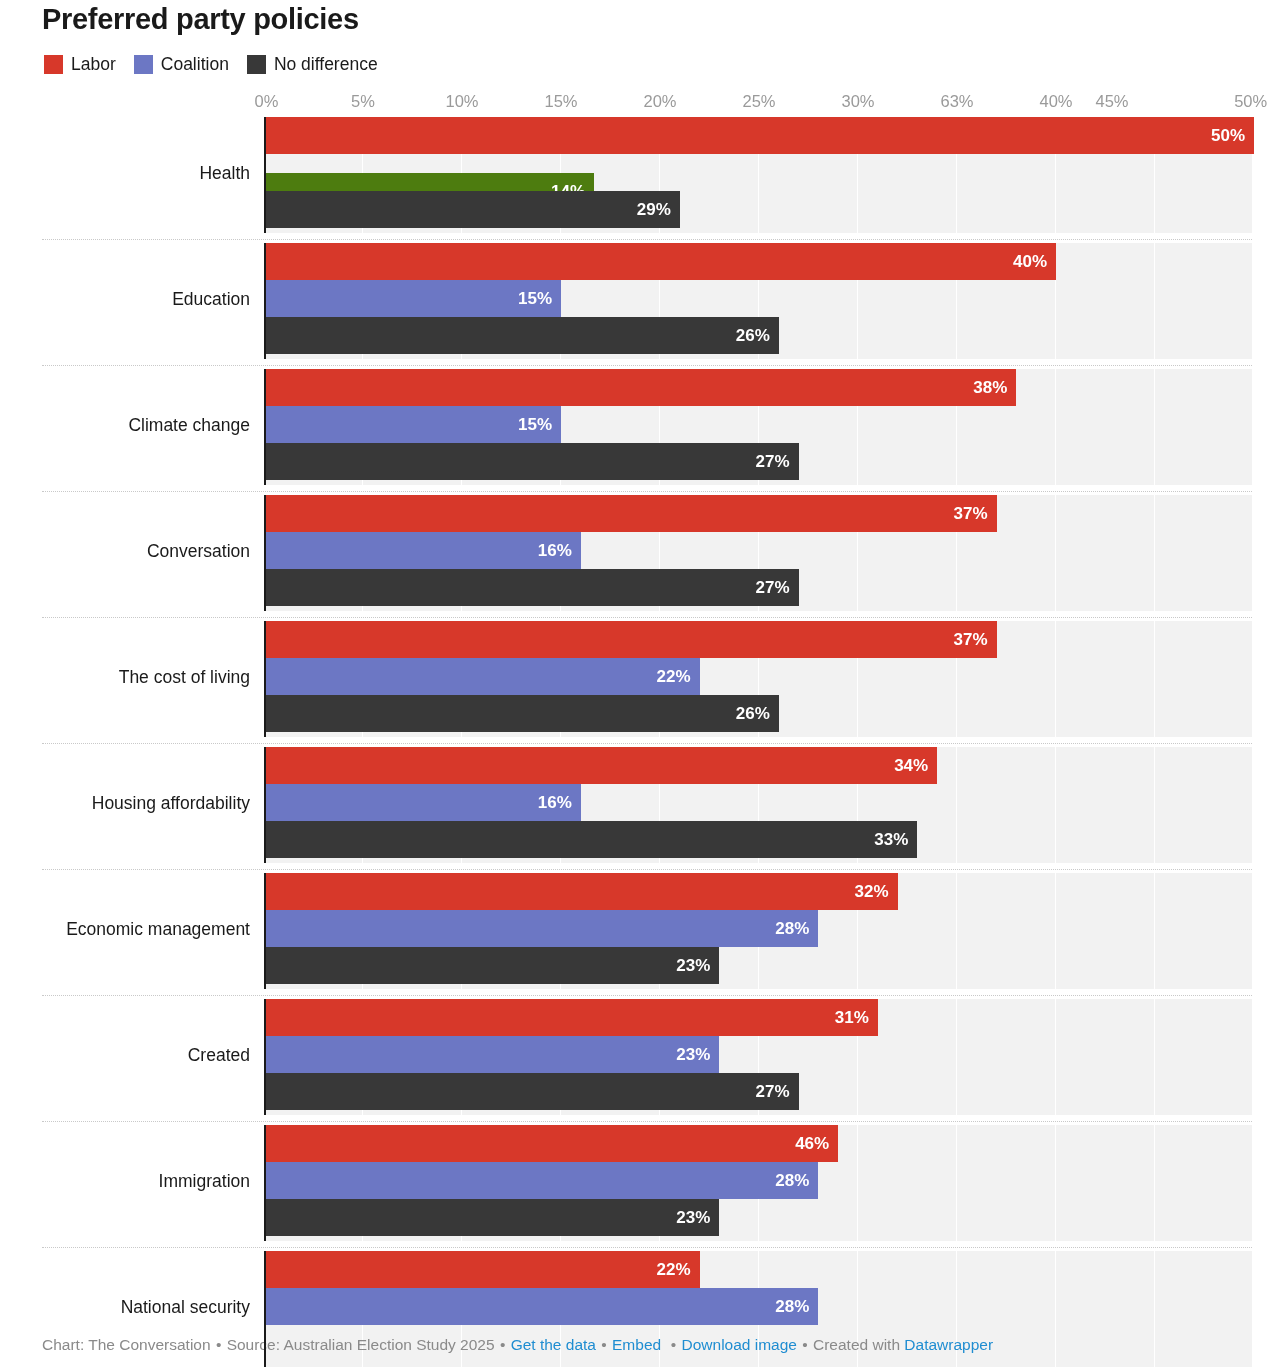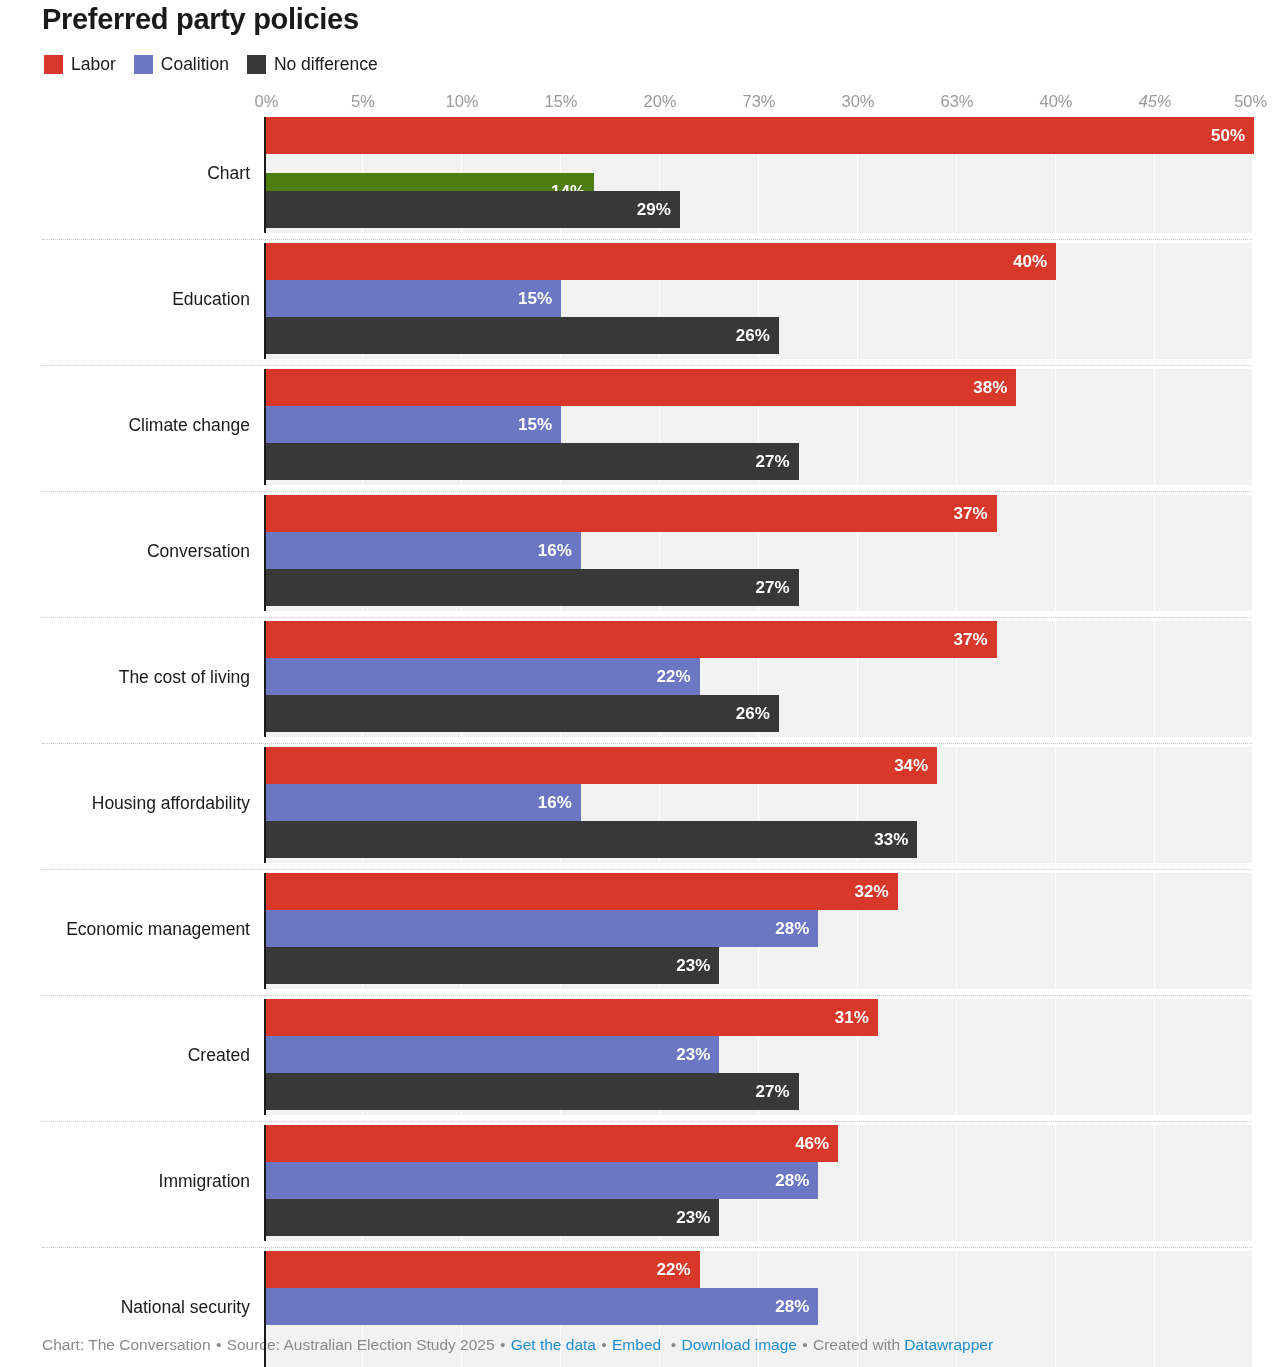--- a/index.html
+++ b/index.html
@@ -200,45 +200,45 @@
       </div>
   </div>
 
   <div class="chart-wrap">
     <div class="axis-row" id="axis">
         <span class="axis-tick" style="left: 0px; transform: translateX(-40%);">0%</span>
         <span class="axis-tick" style="left: 99px;">5%</span>
         <span class="axis-tick" style="left: 198px;">10%</span>
         <span class="axis-tick" style="left: 297px;">15%</span>
         <span class="axis-tick" style="left: 396px;">20%</span>
-        <span class="axis-tick" style="left: 495px;">73%</span>
+        <span class="axis-tick" style="left: 495px;">25%</span>
         <span class="axis-tick" style="left: 594px;">30%</span>
         <span class="axis-tick" style="left: 693px;">63%</span>
         <span class="axis-tick" style="left: 792px;">40%</span>
-        <span class="axis-tick" style="left: 891px; font-style: italic;">45%</span>
+        <span class="axis-tick" style="left: 848px;">45%</span>
         <span class="axis-tick" style="left: 990px; transform: translateX(-60%);">50%</span>
       </div>
     <div class="plot">
       <div class="groups" id="groups">
           <div class="group" style="height: 126px;">
             <div class="group-band" style="height: 116px;"></div>
             <div class="gridlines" style="height: 116px;">
               <div class="gridline" style="left: 98px;"></div>
               <div class="gridline" style="left: 197px;"></div>
               <div class="gridline" style="left: 296px;"></div>
               <div class="gridline" style="left: 395px;"></div>
               <div class="gridline" style="left: 494px;"></div>
               <div class="gridline" style="left: 593px;"></div>
               <div class="gridline" style="left: 692px;"></div>
               <div class="gridline" style="left: 791px;"></div>
               <div class="gridline" style="left: 890px;"></div>
               <div class="gridline" style="left: 989px;"></div>
             </div>
             <div class="zeroline" style="height: 116px;"></div>
-            <div class="group-label" style="top: 44.5px;">Chart</div>
+            <div class="group-label" style="top: 44.5px;">Health</div>
             <div class="bars">
               <div class="bar-row">
                 <div class="bar" style="width: 990px; background: rgb(215, 56, 42);">
                   <span class="bar-value">50%</span>
                 </div>
               </div>
               <div class="bar-row">
                 <div class="bar" style="width: 330px; background: #4d7c0f; margin-top: 19px;">
                   <span class="bar-value">14%</span>
                 </div>

